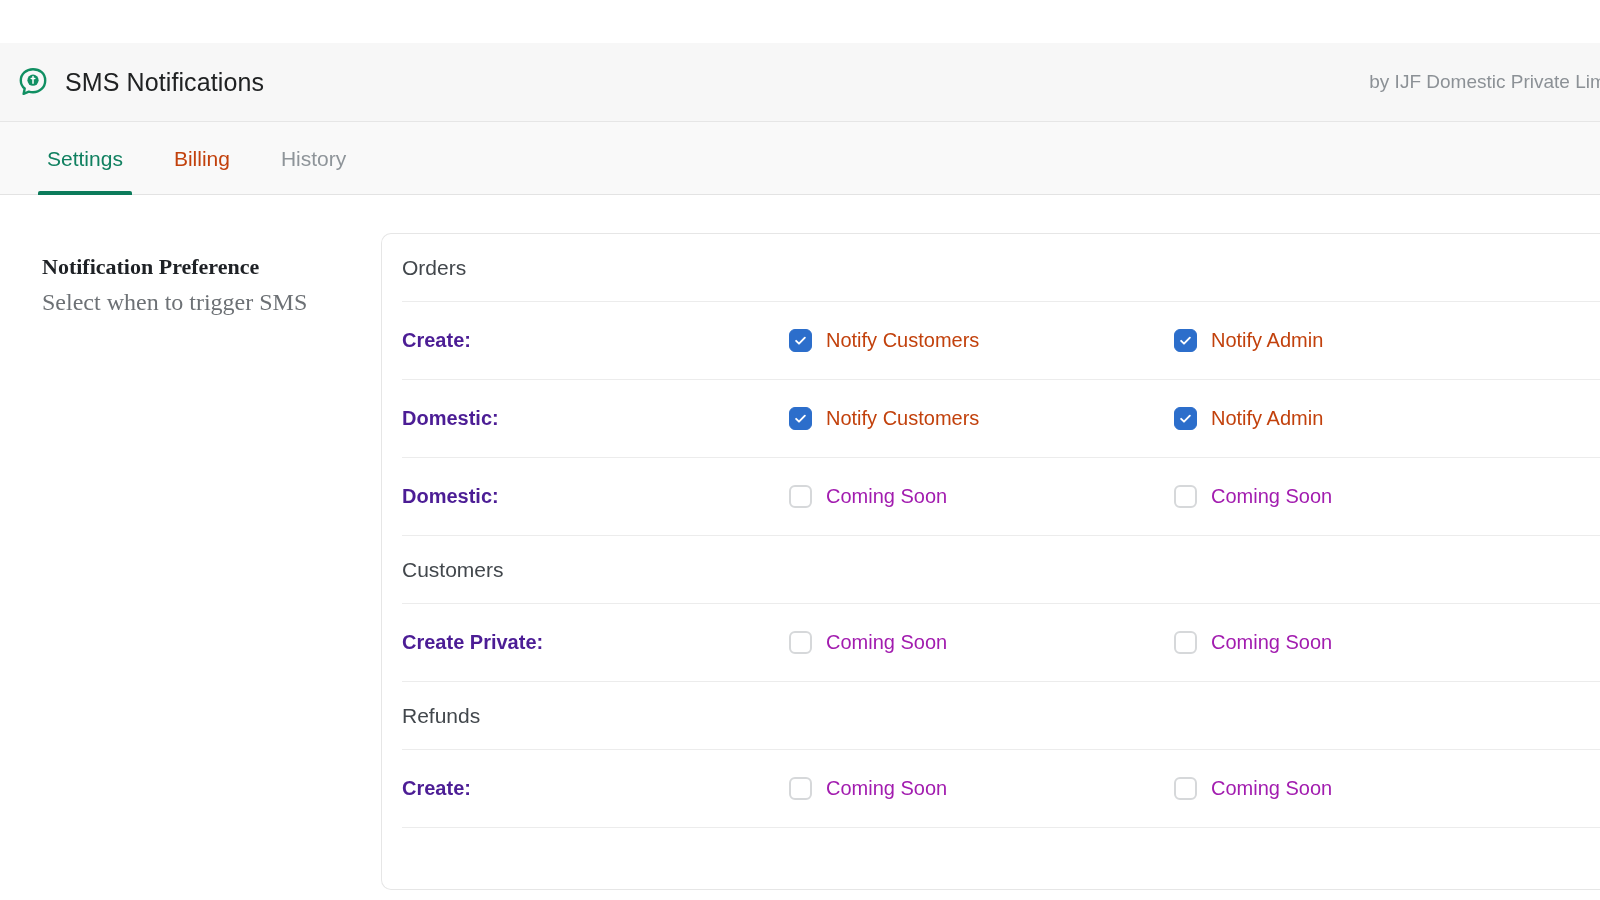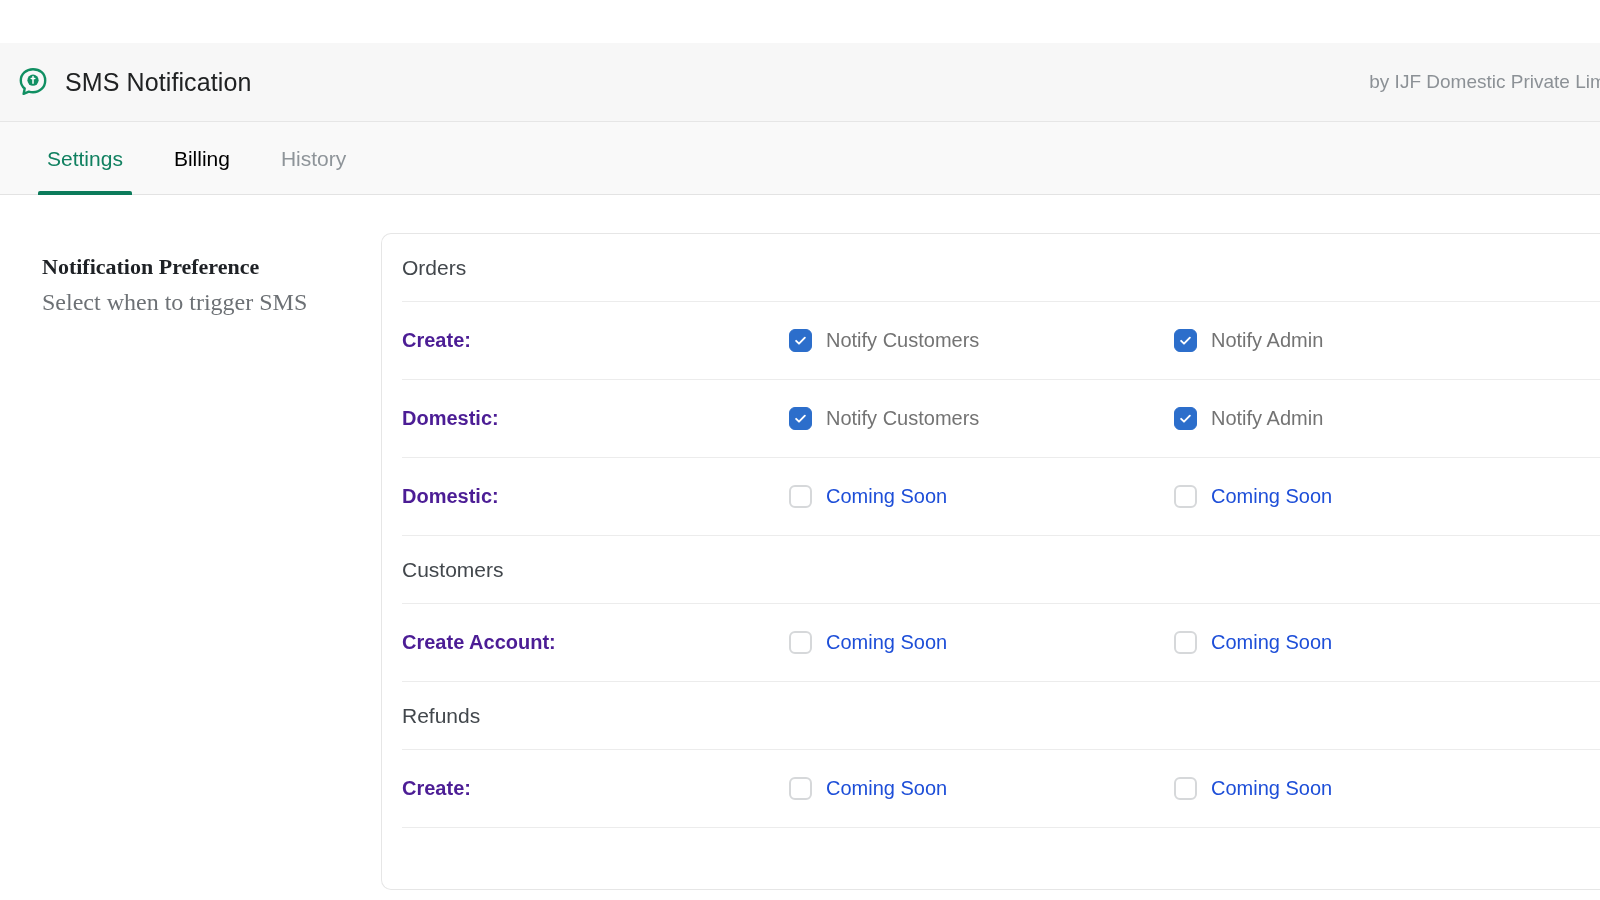--- a/index.html
+++ b/index.html
@@ -95,21 +95,21 @@
     align-items: center;
     padding: 0 9px;
     margin-right: 33px;
     font-size: 21px;
     font-weight: 400;
     cursor: pointer;
     white-space: nowrap;
   }
 
   .tab.active { color: #108060; }
-  .tab.plain  { color: #000000; }
+  .tab.plain  { color: #c2410c; }
   .tab.muted  { color: #8e9499; justify-content: center; }
 
   .tab.active::after {
     content: "";
     position: absolute;
     left: 0; right: 0;
     bottom: 0;
     height: 4px;
     border-radius: 2px 2px 0 0;
     background: #0c7b5b;
@@ -226,43 +226,43 @@
   .cbox.on svg { display: block; }
 
   .cbox.off {
     background: #ffffff;
     border: 2px solid #d6d8da;
   }
 
   .opt-label {
     font-size: 20px;
     font-weight: 400;
-    color: #737373;
-    white-space: nowrap;
-  }
-
-  .opt.disabled .opt-label { color: #1d4ed8; text-align: center; }
+    color: #c2410c;
+    white-space: nowrap;
+  }
+
+  .opt.disabled .opt-label { color: #a21caf; text-align: center; }
 </style>
 </head>
 <body>
 
 <div class="page">
 
   <div class="top-strip"></div>
 
   <div class="app-header">
     <div class="brand">
       <span class="brand-logo">
         <svg class="brand-logo" viewBox="0 0 30 30" xmlns="http://www.w3.org/2000/svg">
           <path d="M15 2.2C8.2 2.2 2.8 7.2 2.8 13.4c0 3.2 1.5 6.1 3.9 8.1l-1.1 5.4 5.2-2.2c1.3 0.4 2.7 0.6 4.2 0.6 6.8 0 12.2-5 12.2-11.9S21.8 2.2 15 2.2z" fill="none" stroke="#108f62" stroke-width="2.4" stroke-linejoin="round"></path>
           <circle cx="15" cy="13.2" r="5.6" fill="#108f62"></circle>
           <path d="M15 9.6v6.6M13.2 11.4h3.6" stroke="#ffffff" stroke-width="1.5" stroke-linecap="round"></path>
         </svg>
       </span>
-      <span class="brand-title">SMS Notification</span>
+      <span class="brand-title">SMS Notifications</span>
     </div>
     <span class="header-credit">by IJF Domestic Private Limi</span>
   </div>
 
   <div class="tab-bar">
     <div class="tab active">
       <span>Settings</span>
     </div>
     <div class="tab plain">
       <span>Billing</span>
@@ -331,21 +331,21 @@
             </div>
             <div class="opt disabled">
               <span class="cbox off"></span>
               <span class="opt-label">Coming Soon</span>
             </div>
           </div>
           <div class="divider"></div>
           <div class="section-head">Customers</div>
           <div class="divider"></div>
           <div class="pref-row">
-            <div class="row-label">Create Account:</div>
+            <div class="row-label">Create Private:</div>
             <div class="opt disabled">
               <span class="cbox off"></span>
               <span class="opt-label">Coming Soon</span>
             </div>
             <div class="opt disabled">
               <span class="cbox off"></span>
               <span class="opt-label">Coming Soon</span>
             </div>
           </div>
           <div class="divider"></div>

